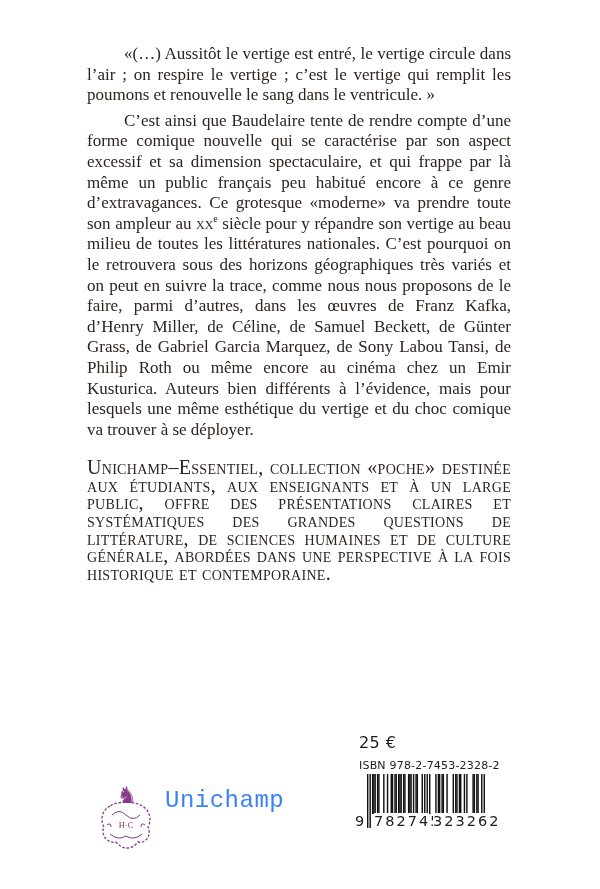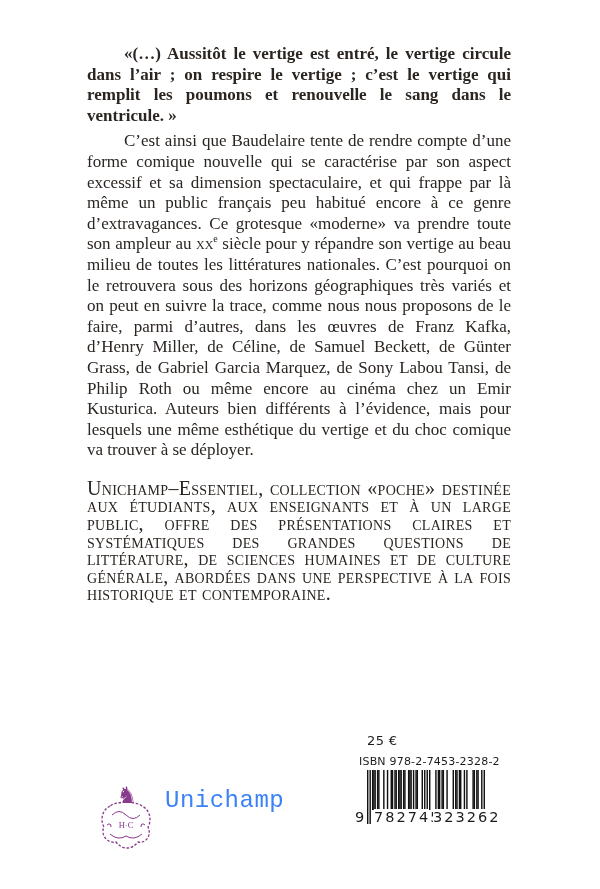--- a/index.html
+++ b/index.html
@@ -15,21 +15,21 @@
   .text-col {
     position:absolute;
     left:87px; top:44px;
     width:424px;
     font-size:17px;
     line-height:20.6px;
     text-align:justify;
     text-justify:inter-word;
   }
   .text-col p { margin:0; }
-  .para-quote   { text-indent:37px; margin-bottom:5px !important;font-weight:bold; }
+  .para-quote   { text-indent:37px; margin-bottom:5px !important; }
   .para-main    { }
   .para-main .indent { display:inline-block; width:37px; }
   .para-bio     { text-indent:37px; margin-top:41px !important; }
   .para-collection {
     margin-top:19px !important;
     font-size:20px;
     line-height:17.6px;
     font-variant:small-caps;
     letter-spacing:0.3px;
   }
@@ -37,21 +37,21 @@
   .century-sup { font-size:10px; vertical-align:super; line-height:0; }
 
   
   .commerce {
     position:absolute;
     left:357px; top:733px;
     width:140px;
     font-family:"DejaVu Sans", sans-serif;
     color:#1c1c1c;
   }
-  .price { margin-left:10px; font-size:13px; letter-spacing:0.4px; }
+  .price { margin-left:2px; font-size:16px; letter-spacing:0.4px; }
   .isbn-line { margin-top:7px; margin-left:2px; font-size:11px; letter-spacing:0.2px; white-space:nowrap; }
   .barcode-wrap { position:relative; margin-top:2px; width:134px; height:58px; }
   .barcode-wrap svg { position:absolute; left:0; top:0; }
   .barcode-digits {
     position:absolute; left:0; top:39px;
     width:134px; height:18px;
     font-size:14.5px; letter-spacing:2px;
     font-family:"DejaVu Sans", sans-serif;
   }
   .bd-lead { position:absolute; left:-2px; top:0; letter-spacing:0; }

